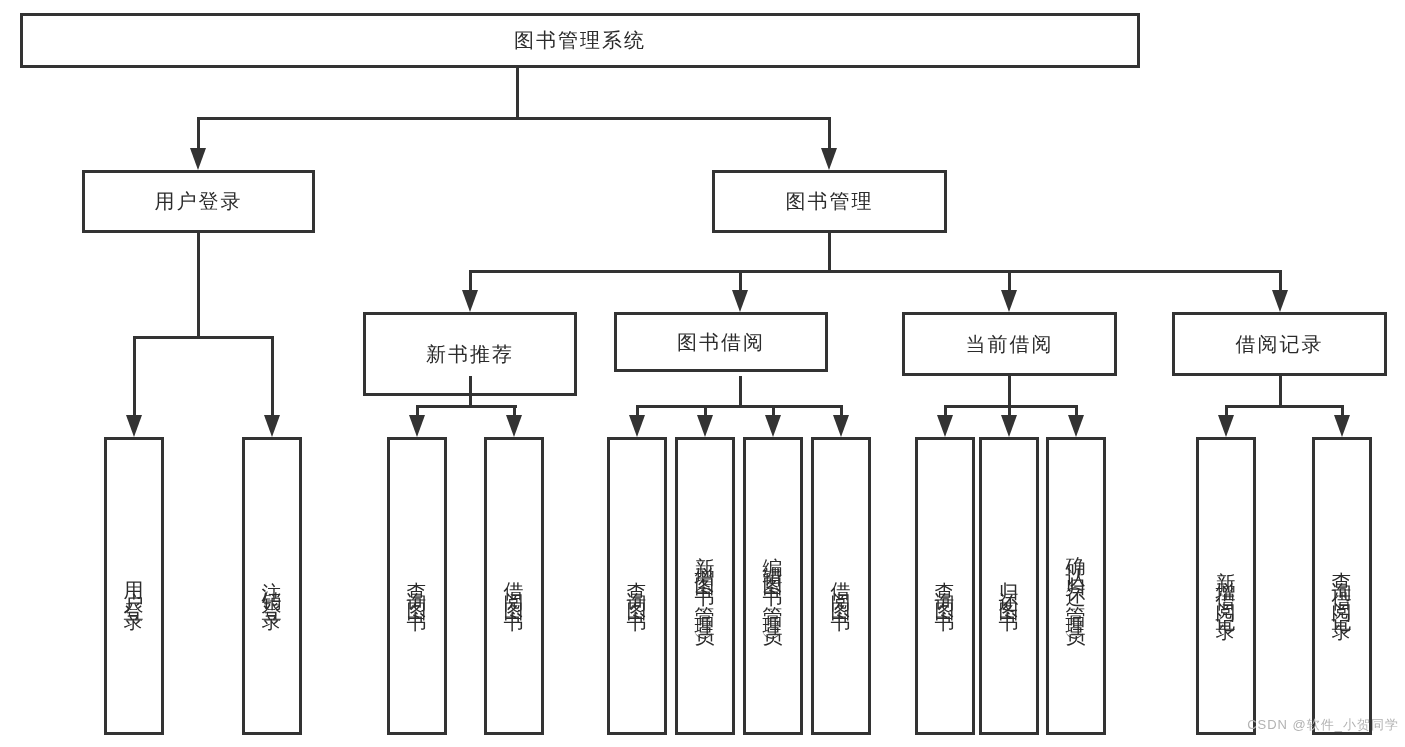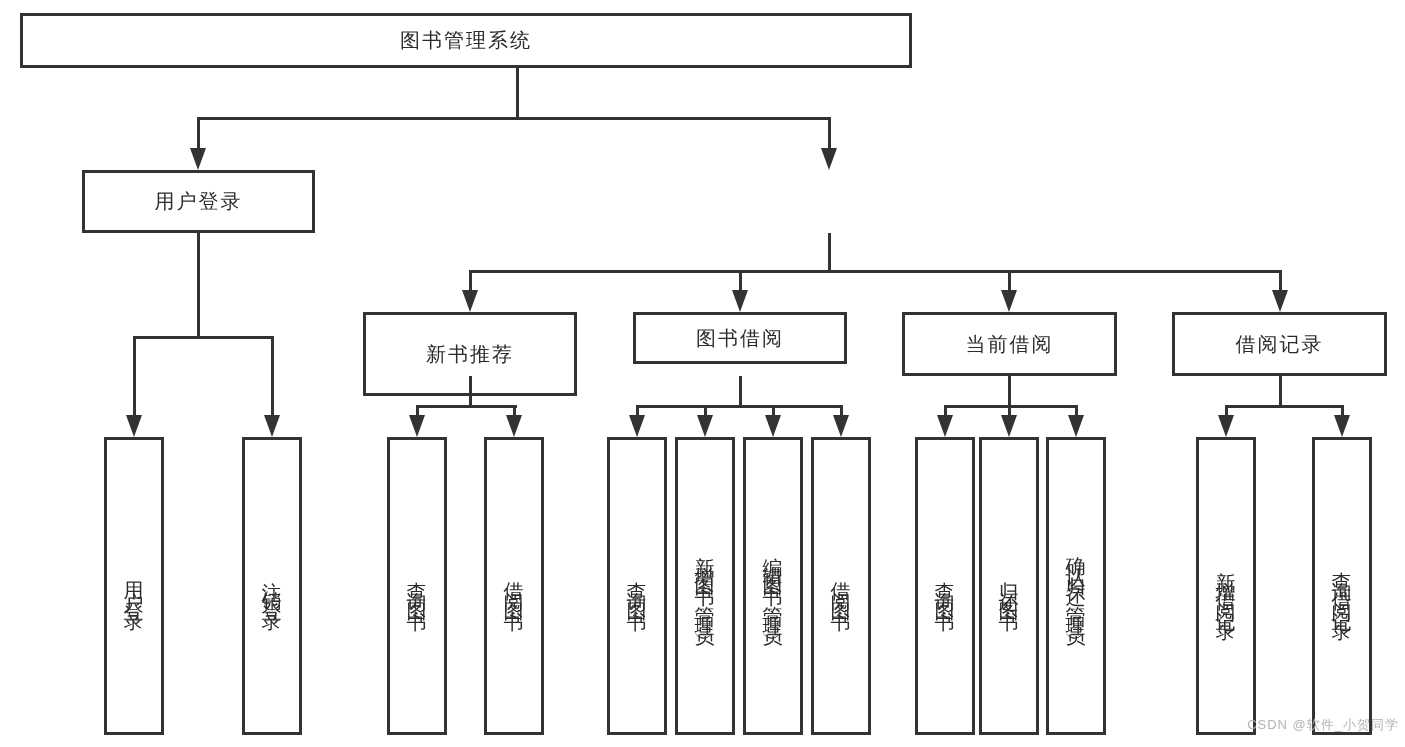--- a/index.html
+++ b/index.html
@@ -34,34 +34,37 @@
   .watermark{
     position:absolute;right:6px;top:716px;z-index:10;
     font-size:13px;color:var(--watermark);letter-spacing:1px;white-space:nowrap;
   }
 </style>
 </head>
 <body>
 
 <div class="canvas">
 
-  <div class="box" style="left:20px;top:13px;width:892px;height:55px">
+  <div class="box" style="left:20px;top:13px;width:1120px;height:55px">
     <span class="label">图书管理系统</span>
   </div>
 
   <div class="box" style="left:82px;top:170px;width:233px;height:63px">
     <span class="label">用户登录</span>
   </div>
 
+  <div class="box" style="left:712px;top:170px;width:235px;height:63px">
+    <span class="label">图书管理</span>
+  </div>
 
   <div class="box" style="left:363px;top:312px;width:214px;height:84px">
     <span class="label">新书推荐</span>
   </div>
 
-  <div class="box" style="left:633px;top:312px;width:214px;height:52px">
+  <div class="box" style="left:614px;top:312px;width:214px;height:60px">
     <span class="label">图书借阅</span>
   </div>
 
   <div class="box" style="left:902px;top:312px;width:215px;height:64px">
     <span class="label">当前借阅</span>
   </div>
 
   <div class="box" style="left:1172px;top:312px;width:215px;height:64px">
     <span class="label">借阅记录</span>
   </div>

